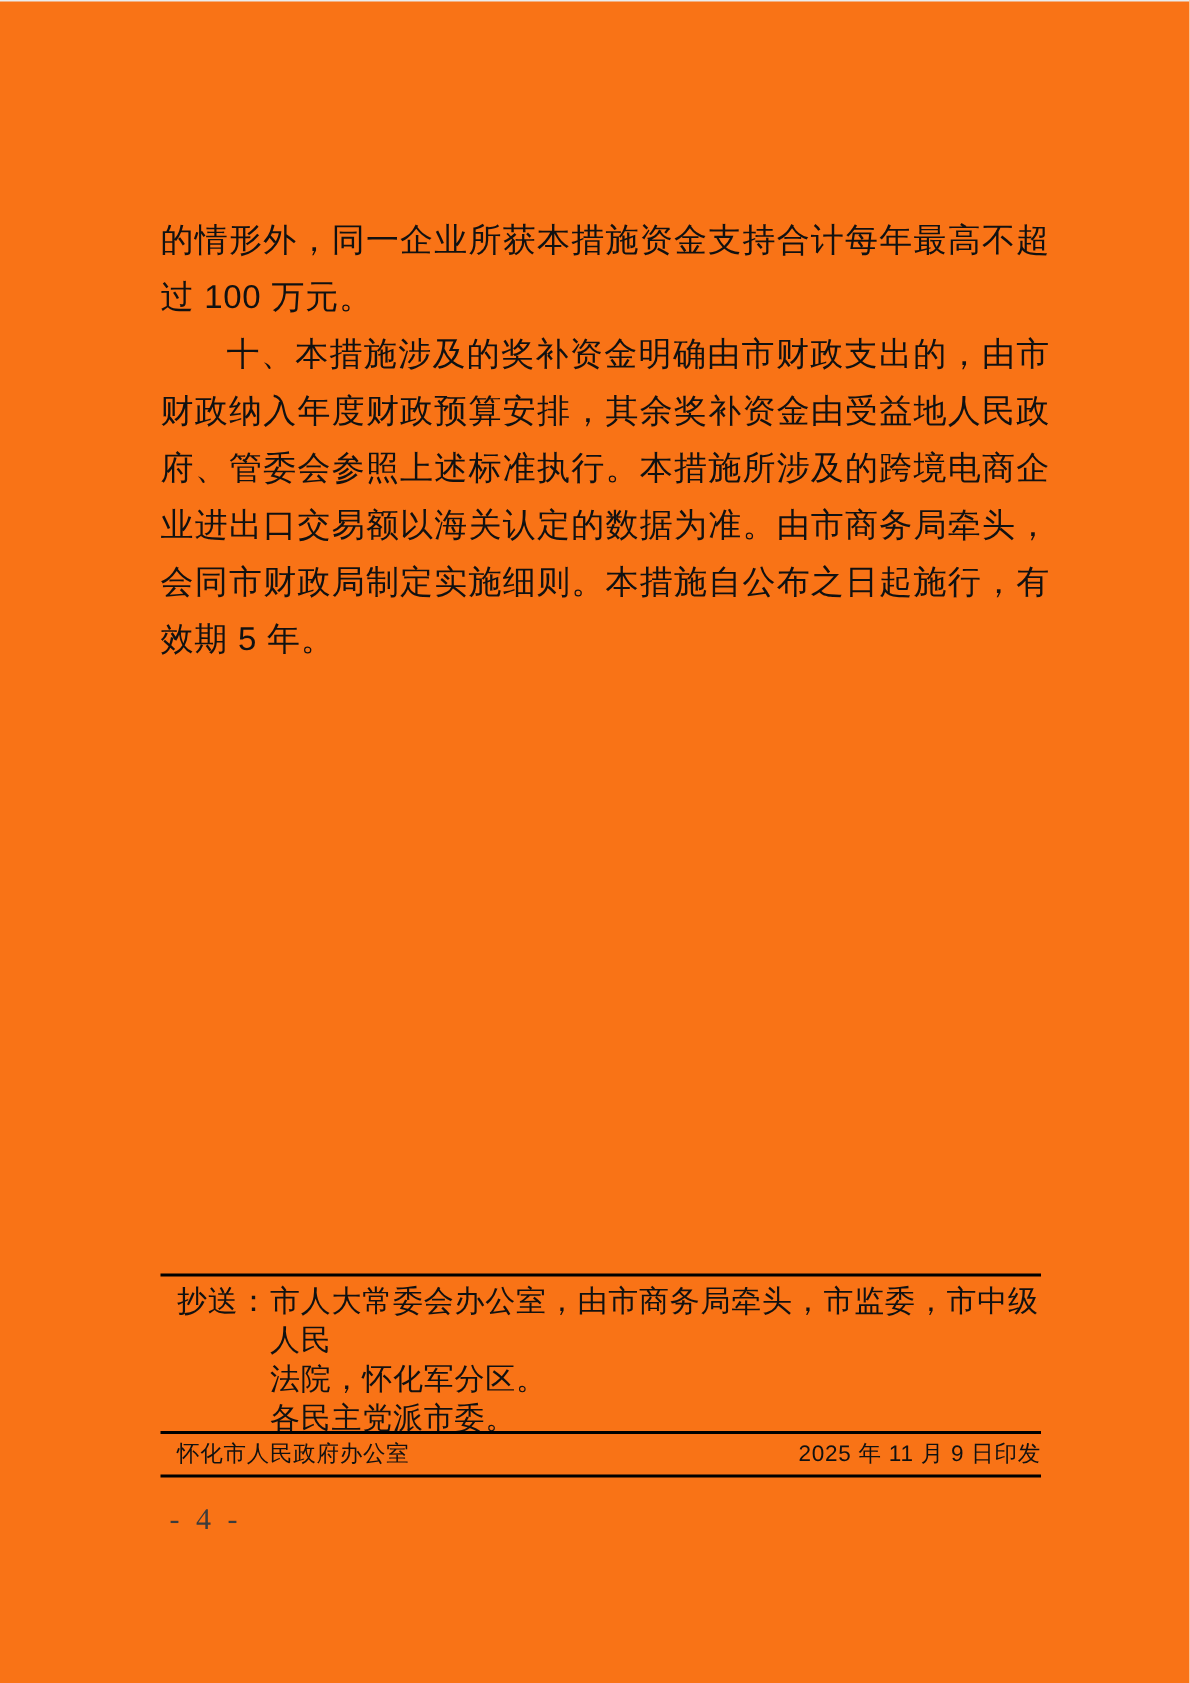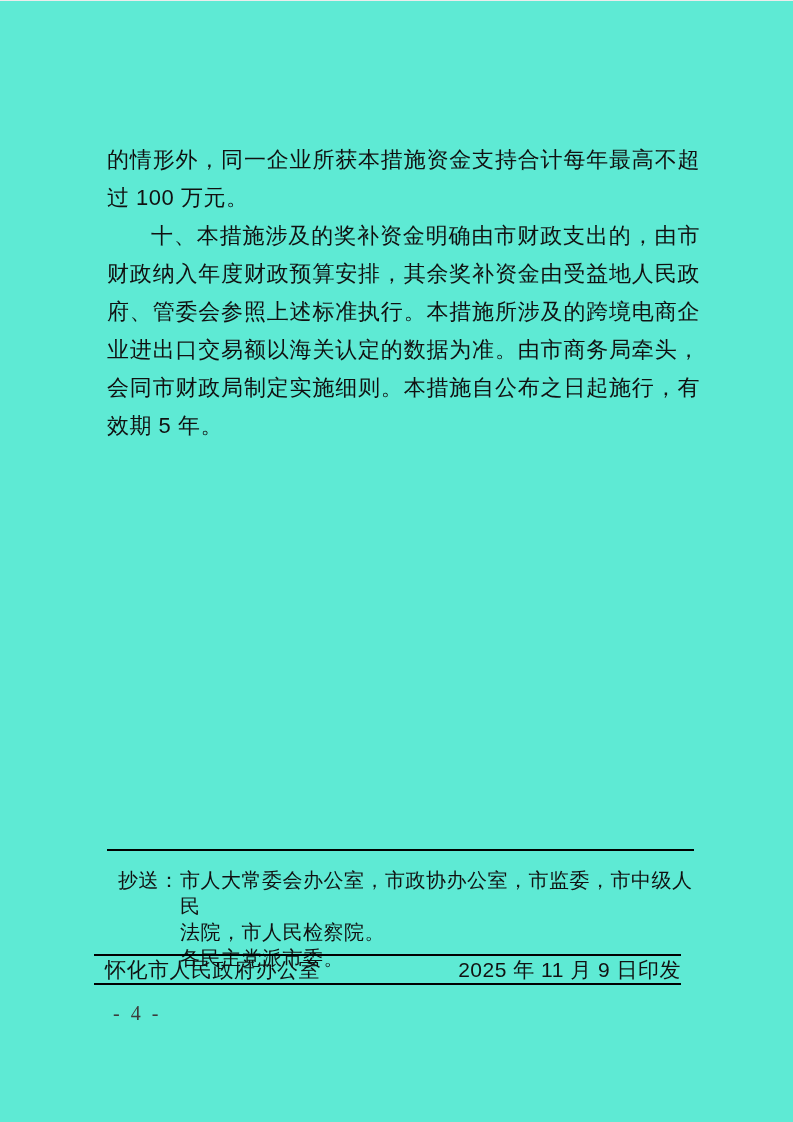--- a/index.html
+++ b/index.html
@@ -4,21 +4,21 @@
   <style>
     html, body {
       margin: 0;
       padding: 0;
       background: #ffffff;
     }
     .page {
       position: relative;
       width: 793px;
       height: 1122px;
-      background: #5eead4;
+      background: #f97316;
       color: #111111;
       font-family: "Liberation Sans", sans-serif;
       overflow: hidden;
       border-top: 1px solid #ececec;
       box-sizing: border-box;
     }
 
     
     .body-text {
       position: absolute;
@@ -38,49 +38,49 @@
     }
 
     
     .cc-block {
       position: absolute;
       left: 107px;
       top: 848px;
       width: 587px;
       box-sizing: border-box;
       border-top: 2px solid #000000;
-      padding: 16px 0 0 11px;
+      padding: 4px 0 0 11px;
       display: flex;
       font-size: 20px;
       line-height: 26px;
       letter-spacing: 0.5px;
     }
     .cc-label {
       flex: none;
       width: 62px;
     }
     .cc-content {
       flex: 1;
     }
 
     
     .issue-row {
       position: absolute;
-      left: 94px;
+      left: 107px;
       top: 953px;
       width: 587px;
       height: 31px;
       box-sizing: border-box;
       border-top: 2px solid #000000;
       border-bottom: 2px solid #000000;
       display: flex;
       justify-content: space-between;
       align-items: center;
       padding-left: 11px;
-      font-size: 21px;
+      font-size: 15px;
       letter-spacing: 0.5px;
     }
 
     
     .page-number {
       position: absolute;
       left: 113px;
       top: 1001px;
       font-family: "Liberation Serif", serif;
       font-size: 20px;
@@ -94,22 +94,22 @@
 <div class="page">
 
   <main class="body-text">
     <p class="para">的情形外，同一企业所获本措施资金支持合计每年最高不超过 100 万元。</p>
     <p class="para indent">十、本措施涉及的奖补资金明确由市财政支出的，由市财政纳入年度财政预算安排，其余奖补资金由受益地人民政府、管委会参照上述标准执行。本措施所涉及的跨境电商企业进出口交易额以海关认定的数据为准。由市商务局牵头，会同市财政局制定实施细则。本措施自公布之日起施行，有效期 5 年。</p>
   </main>
 
   <div class="cc-block">
     <span class="cc-label">抄送：</span>
     <div class="cc-content">
-      <div class="cc-line">市人大常委会办公室，市政协办公室，市监委，市中级人民</div>
-      <div class="cc-line">法院，市人民检察院。</div>
+      <div class="cc-line">市人大常委会办公室，由市商务局牵头，市监委，市中级人民</div>
+      <div class="cc-line">法院，怀化军分区。</div>
       <div class="cc-line">各民主党派市委。</div>
     </div>
   </div>
 
   <div class="issue-row">
     <span class="issuer">怀化市人民政府办公室</span>
     <span class="print-date">2025 年 11 月 9 日印发</span>
   </div>
 
   <div class="page-number">- 4 -</div>

